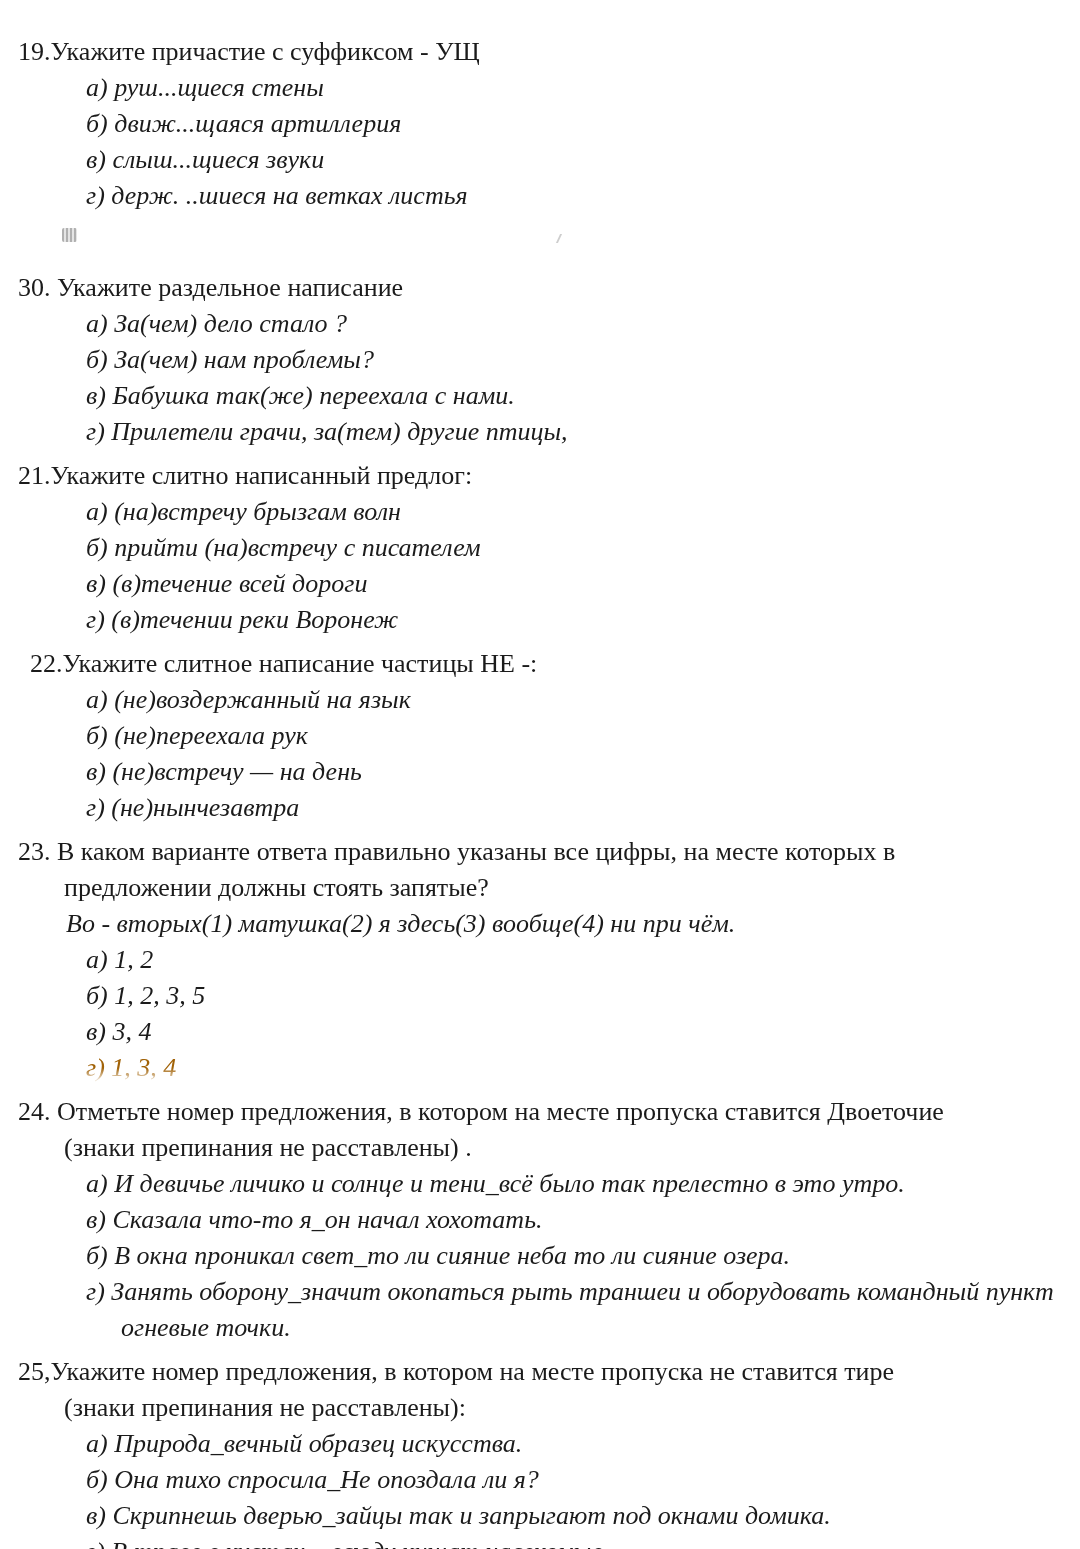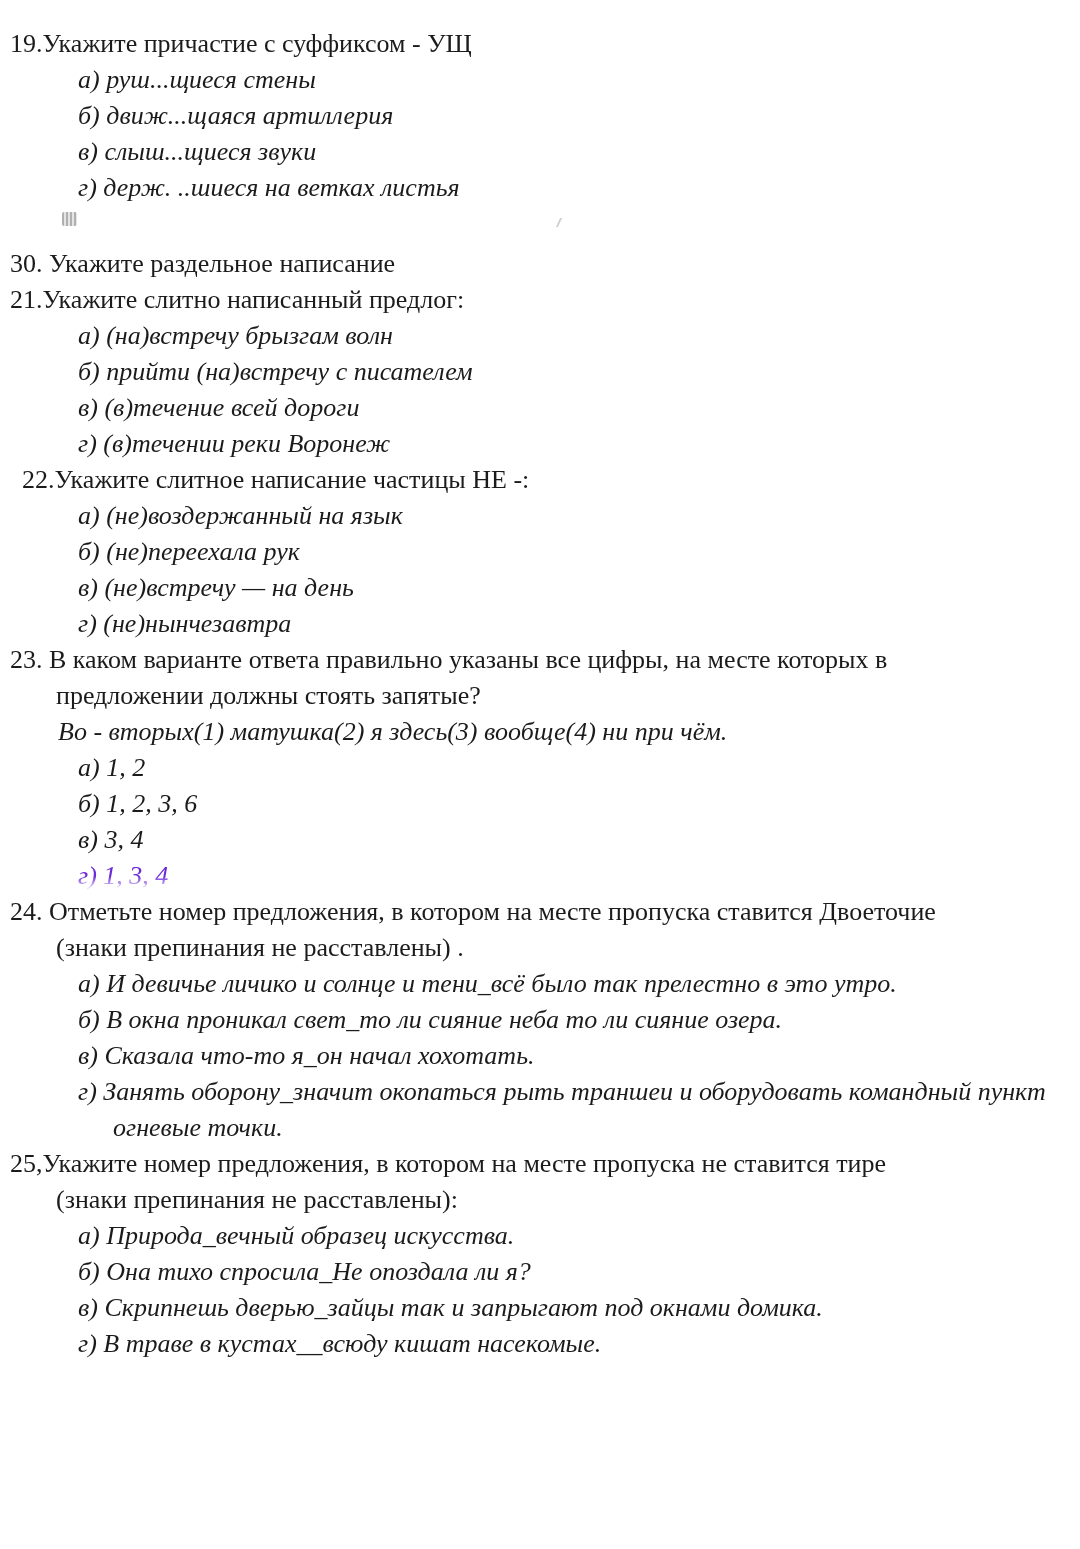--- a/index.html
+++ b/index.html
@@ -15,21 +15,21 @@
     overflow-x: hidden;
   }
   .page {
     box-sizing: border-box;
     width: 1080px;
     min-height: 1549px;
     padding: 26px 6px 30px 10px;
     font-size: 26px;
     line-height: 36px;
   }
-  .question { margin: 0; }
+  .question { margin: 8px; }
   .q-title {
     white-space: nowrap;
     padding-left: 0;
   }
   .q-title.indent-sm { padding-left: 12px; }
   .q-title-2 {
     white-space: nowrap;
     padding-left: 46px;
   }
   .options {
@@ -43,21 +43,21 @@
     text-indent: -35px;
   }
   .example {
     font-style: italic;
     padding-left: 48px;
     white-space: nowrap;
   }
   .cutoff {
     -webkit-mask-image: linear-gradient(to bottom, #000 50%, rgba(0,0,0,0.25) 80%, transparent 100%);
     mask-image: linear-gradient(to bottom, #000 50%, rgba(0,0,0,0.25) 80%, transparent 100%);
-    color: #6d28d9;
+    color: #a16207;
   }
   
   .gap-block {
     position: relative;
     height: 40px;
   }
   .smudge {
     position: absolute;
     left: 52px;
     top: 6px;
@@ -97,20 +97,26 @@
     </ul>
   </section>
 
   <div class="gap-block">
     <span class="smudge"></span>
     <span class="mark-small"></span>
   </div>
 
   <section class="question">
     <div class="q-title">30. Укажите раздельное написание</div>
+    <ul class="options">
+      <li class="option">а) За(чем) дело стало ?</li>
+      <li class="option">б) За(чем) нам проблемы?</li>
+      <li class="option">в) Бабушка так(же) переехала с нами.</li>
+      <li class="option">г) Прилетели грачи, за(тем) другие птицы,</li>
+    </ul>
   </section>
 
   <section class="question">
     <div class="q-title">21.Укажите слитно написанный предлог:</div>
     <ul class="options">
       <li class="option">а) (на)встречу брызгам волн</li>
       <li class="option">б) прийти (на)встречу с писателем</li>
       <li class="option">в) (в)течение всей дороги</li>
       <li class="option">г) (в)течении реки Воронеж</li>
     </ul>
@@ -125,33 +131,33 @@
       <li class="option">г) (не)нынчезавтра</li>
     </ul>
   </section>
 
   <section class="question">
     <div class="q-title">23. В каком варианте ответа правильно указаны все цифры, на месте которых в</div>
     <div class="q-title-2">предложении должны стоять запятые?</div>
     <div class="example">Во - вторых(1) матушка(2) я здесь(3) вообще(4) ни при чём.</div>
     <ul class="options">
       <li class="option">а) 1, 2</li>
-      <li class="option">б) 1, 2, 3, 6</li>
+      <li class="option">б) 1, 2, 3, 5</li>
       <li class="option">в) 3, 4</li>
       <li class="option cutoff">г) 1, 3, 4</li>
     </ul>
   </section>
 
   <section class="question">
     <div class="q-title">24. Отметьте номер предложения, в котором на месте пропуска ставится Двоеточие</div>
     <div class="q-title-2">(знаки препинания не расставлены) .</div>
     <ul class="options">
       <li class="option">а) И девичье личико и солнце и тени_всё было так прелестно в это утро.</li>
+      <li class="option">в) Сказала что-то я_он начал хохотать.</li>
       <li class="option">б) В окна проникал свет_то ли сияние неба то ли сияние озера.</li>
-      <li class="option">в) Сказала что-то я_он начал хохотать.</li>
       <li class="option">г) Занять оборону_значит окопаться рыть траншеи и оборудовать командный пункт огневые точки.</li>
     </ul>
   </section>
 
   <section class="question">
     <div class="q-title">25,Укажите номер предложения, в котором на месте пропуска не ставится тире</div>
     <div class="q-title-2">(знаки препинания не расставлены):</div>
     <ul class="options">
       <li class="option">а) Природа_вечный образец искусства.</li>
       <li class="option">б) Она тихо спросила_Не опоздала ли я?</li>

